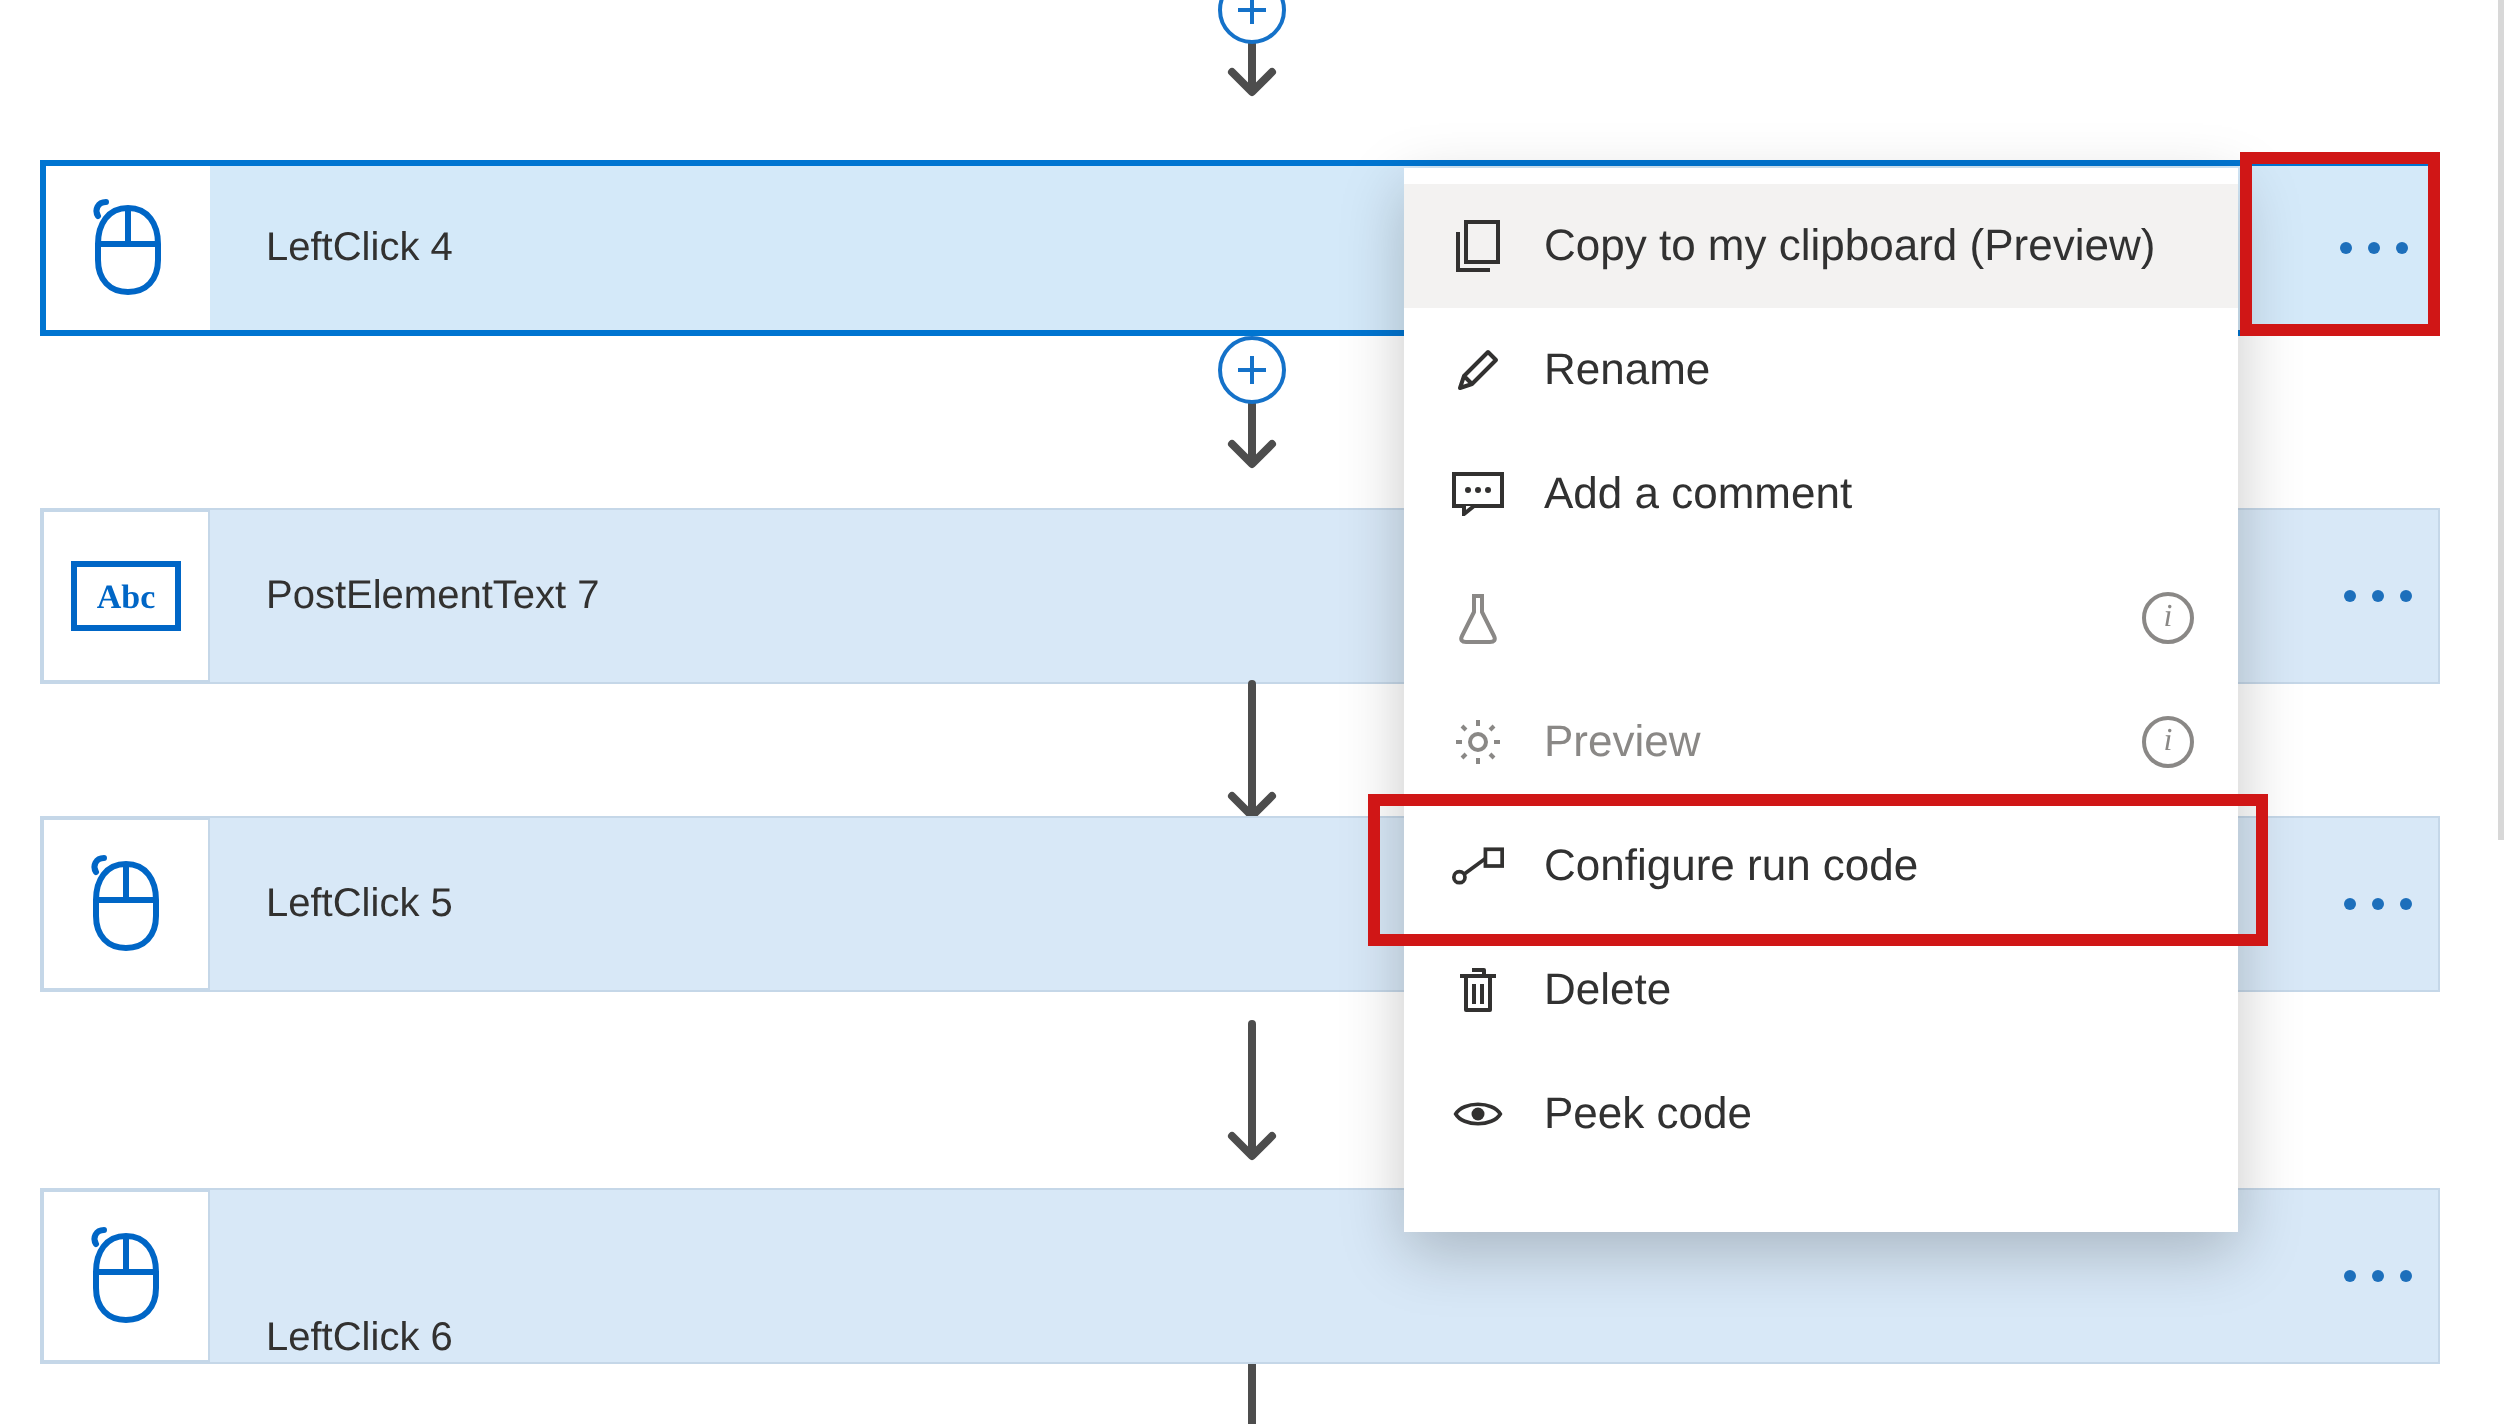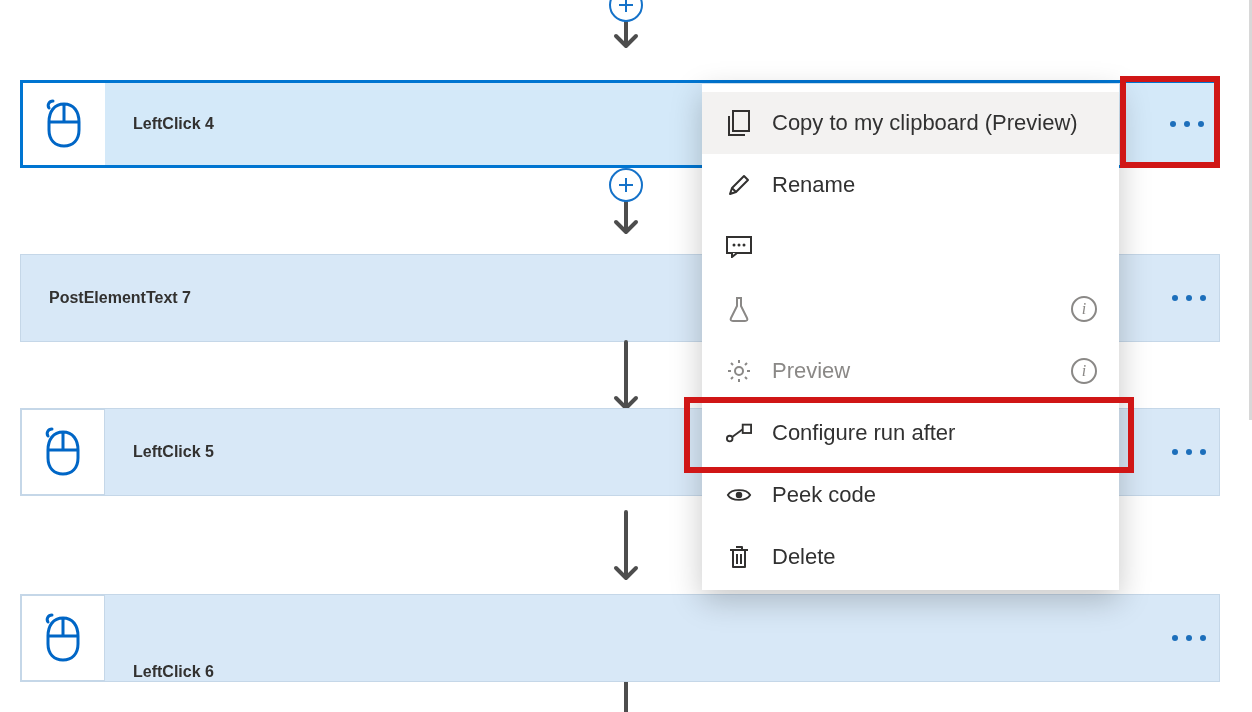--- a/index.html
+++ b/index.html
@@ -42,25 +42,24 @@
     justify-content: center;
     margin: 0;
   }
   .card.selected .card-icon-wrap {
     border: none;
     height: 82px;
     width: 82px;
     margin-left: 0;
   }
   .card-title {
-    font-size: 16px;
+    font-size: 20px;
     color: #323130;
     margin-left: 28px;
     flex: 1;
-    font-weight: bold;
   }
   .card-menu {
     width: 60px;
     height: 100%;
     display: flex;
     align-items: center;
     justify-content: center;
     cursor: pointer;
   }
   .dots {
@@ -106,21 +105,21 @@
   }
   .arrow-down svg { display:block; }
   
   .ctxmenu {
     position: absolute;
     top: 84px;
     left: 702px;
     width: 417px;
     background: #fff;
     box-shadow: 0 10px 30px rgba(0,0,0,0.22);
-    padding: 8px 0 2px;
+    padding: 8px 0 28px;
     z-index: 20;
   }
   .ctxitem {
     height: 62px;
     display: flex;
     align-items: center;
     padding: 0 24px;
     cursor: pointer;
     font-size: 22px;
     color: #313131;
@@ -190,20 +189,26 @@
   <div class="connector" style="top:168px;">
     <div class="plus-btn"></div>
     <div class="arrow-down">
       <svg width="34" height="40">
           <path d="M17 2 V30 M7 22 L17 32 L27 22" stroke="#4d4d4d" stroke-width="4" fill="none" stroke-linecap="round" stroke-linejoin="round"></path>
         </svg>
     </div>
   </div>
 
   <div class="card" style="top:254px;">
+    <div class="card-icon-wrap">
+      <svg width="56" height="36" viewBox="0 0 56 36">
+          <rect x="2" y="2" width="52" height="32" stroke="#0066c6" stroke-width="3" fill="none"></rect>
+          <text x="28" y="24" text-anchor="middle" font-family="Segoe UI" font-size="17" font-weight="600" fill="#0066c6">Abc</text>
+        </svg>
+    </div>
     <div class="card-title">PostElementText 7</div>
     <div class="card-menu">
       <div class="dots">
           <span></span>
           <span></span>
           <span></span>
         </div>
     </div>
   </div>
 
@@ -284,20 +289,21 @@
     <div class="ctxitem">
       <div class="ctx-icon">
         <svg width="26" height="22" viewBox="0 0 26 22">
             <rect x="1" y="1" width="24" height="16" stroke="#323130" stroke-width="2" fill="none"></rect>
             <path d="M6 17 L6 21 L11 17" stroke="#323130" stroke-width="2" fill="#fff"></path>
             <circle cx="8" cy="9" r="1.5" fill="#323130"></circle>
             <circle cx="13" cy="9" r="1.5" fill="#323130"></circle>
             <circle cx="18" cy="9" r="1.5" fill="#323130"></circle>
           </svg>
       </div>
+      <span>Add a comment</span>
     </div>
     <div class="ctxitem disabled">
       <div class="ctx-icon">
         <svg width="22" height="26" viewBox="0 0 22 26">
             <path d="M8 2 H14 M9 2 V10 L3 22 C2 24 3 25 5 25 H17 C19 25 20 24 19 22 L13 10 V2" stroke="#8a8886" stroke-width="2" fill="none" stroke-linejoin="round"></path>
           </svg>
       </div>
       <div class="ctx-info">i</div>
     </div>
     <div class="ctxitem disabled">
@@ -311,38 +317,38 @@
       <div class="ctx-info">i</div>
     </div>
     <div class="ctxitem">
       <div class="ctx-icon">
         <svg width="28" height="20" viewBox="0 0 28 20">
             <rect x="18" y="1" width="9" height="9" stroke="#323130" stroke-width="2" fill="none"></rect>
             <circle cx="4" cy="16" r="3" stroke="#323130" stroke-width="2" fill="none"></circle>
             <path d="M7 14 L18 6" stroke="#323130" stroke-width="2"></path>
           </svg>
       </div>
-      <span>Configure run after</span>
+      <span>Configure run code</span>
+    </div>
+    <div class="ctxitem">
+      <div class="ctx-icon">
+        <svg width="22" height="26" viewBox="0 0 22 26">
+            <path d="M2 6 H20 M5 6 V23 H17 V6 M8 3 H14 V6 M9 10 V20 M13 10 V20" stroke="#323130" stroke-width="2" fill="none" stroke-linejoin="round"></path>
+          </svg>
+      </div>
+      <span>Delete</span>
     </div>
     <div class="ctxitem">
       <div class="ctx-icon">
         <svg width="28" height="18" viewBox="0 0 28 18">
             <path d="M2 9 C6 2 22 2 26 9 C22 16 6 16 2 9 Z" stroke="#323130" stroke-width="2" fill="none"></path>
             <circle cx="14" cy="9" r="3.5" fill="#323130"></circle>
           </svg>
       </div>
       <span>Peek code</span>
     </div>
-    <div class="ctxitem">
-      <div class="ctx-icon">
-        <svg width="22" height="26" viewBox="0 0 22 26">
-            <path d="M2 6 H20 M5 6 V23 H17 V6 M8 3 H14 V6 M9 10 V20 M13 10 V20" stroke="#323130" stroke-width="2" fill="none" stroke-linejoin="round"></path>
-          </svg>
-      </div>
-      <span>Delete</span>
-    </div>
   </div>
 
   <div class="hl" style="top:76px; left:1120px; width:100px; height:92px;"></div>
   <div class="hl" style="top:397px; left:684px; width:450px; height:76px;"></div>
 
   <div class="right-edge"></div>
 </div>
 
 </body></html>

